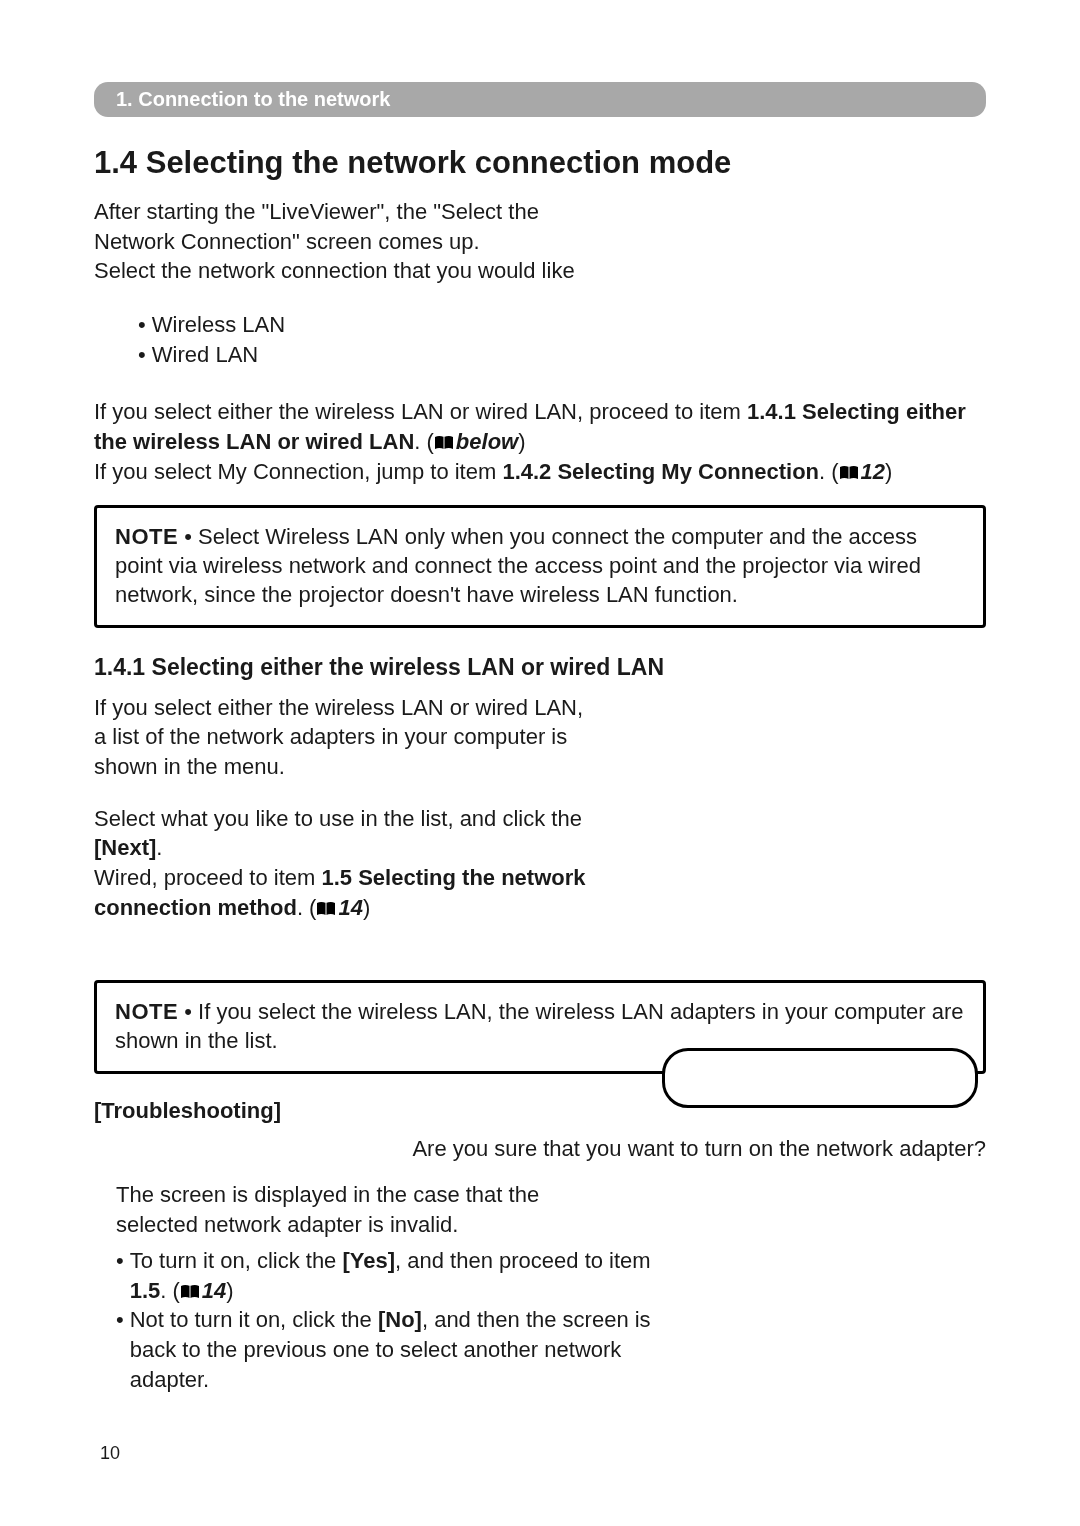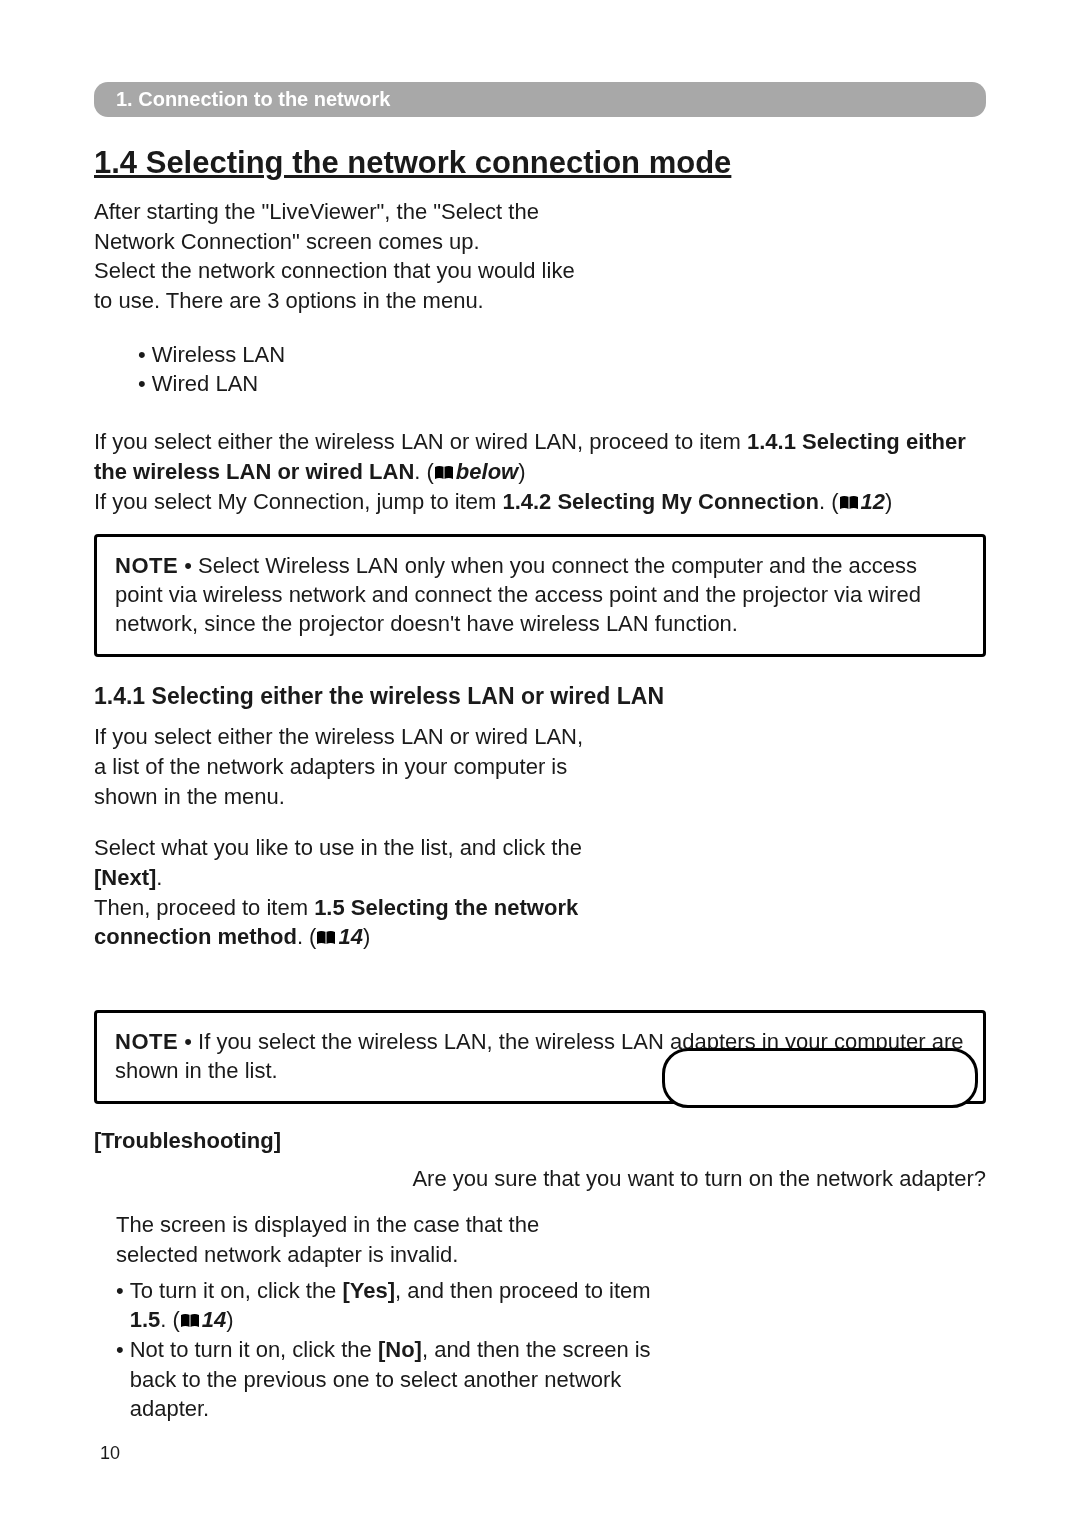--- a/index.html
+++ b/index.html
@@ -25,21 +25,20 @@
     font-size: 20px;
     padding: 6px 22px;
     border-radius: 14px;
     font-family: Arial, Helvetica, sans-serif;
   }
   h1.section-title {
     font-size: 31px;
     font-weight: 800;
     margin: 28px 0 16px 0;
     font-family: Arial, Helvetica, sans-serif;
-    text-decoration: underline;
   }
   .intro {
     font-size: 22px;
     line-height: 1.35;
     max-width: 560px;
   }
   ul.options {
     list-style: none;
     padding: 0;
     margin: 24px 0 24px 44px;
@@ -133,21 +132,20 @@
 
 <div class="page">
   <div class="chapter-bar">1. Connection to the network</div>
 
   <h1 class="section-title">1.4 Selecting the network connection mode</h1>
 
   <div class="intro">
     <span>After starting the "LiveViewer", the "Select the</span><br>
     <span>Network Connection" screen comes up.</span><br>
     <span>Select the network connection that you would like</span><br>
-    <span>to use. There are 3 options in the menu.</span>
   </div>
 
   <ul class="options">
     <li>Wireless LAN</li>
     <li>Wired LAN</li>
   </ul>
 
   <div class="para">
     <span>If you select either the wireless LAN or wired LAN, proceed to item </span><span class="strong">1.4.1 Selecting either the wireless LAN or wired LAN</span><span>. (</span><span class="ref-icon"><svg viewBox="0 0 20 16">
           <path d="M1 2 Q5 0 10 2 Q15 0 19 2 L19 14 Q15 12 10 14 Q5 12 1 14 Z" fill="#000"></path>
@@ -166,21 +164,21 @@
   <h2 class="subsection">1.4.1 Selecting either the wireless LAN or wired LAN</h2>
 
   <div class="sub-intro">
     <span>If you select either the wireless LAN or wired LAN,</span><br>
     <span>a list of the network adapters in your computer is</span><br>
     <span>shown in the menu.</span>
   </div>
 
   <div class="sub-para">
     <span>Select what you like to use in the list, and click the </span><span class="strong">[Next]</span><span>.</span><br>
-    <span>Then, proceed to item </span><span class="strong">1.5 Selecting the network connection method</span><span>. (</span><span class="ref-icon"><svg viewBox="0 0 20 16">
+    <span>Wired, proceed to item </span><span class="strong">1.5 Selecting the network connection method</span><span>. (</span><span class="ref-icon"><svg viewBox="0 0 20 16">
           <path d="M1 2 Q5 0 10 2 Q15 0 19 2 L19 14 Q15 12 10 14 Q5 12 1 14 Z" fill="#000"></path>
           <path d="M10 2 L10 14" stroke="#fff" stroke-width="1"></path>
         </svg></span><span class="ref-text">14</span><span>)</span>
   </div>
 
   <div class="figure-box"></div>
 
   <div class="note-box" style="margin-top:58px">
     <span class="note-label">NOTE</span><span> • If you select the wireless LAN, the wireless LAN adapters in your computer are shown in the list.</span><br>
   </div>

